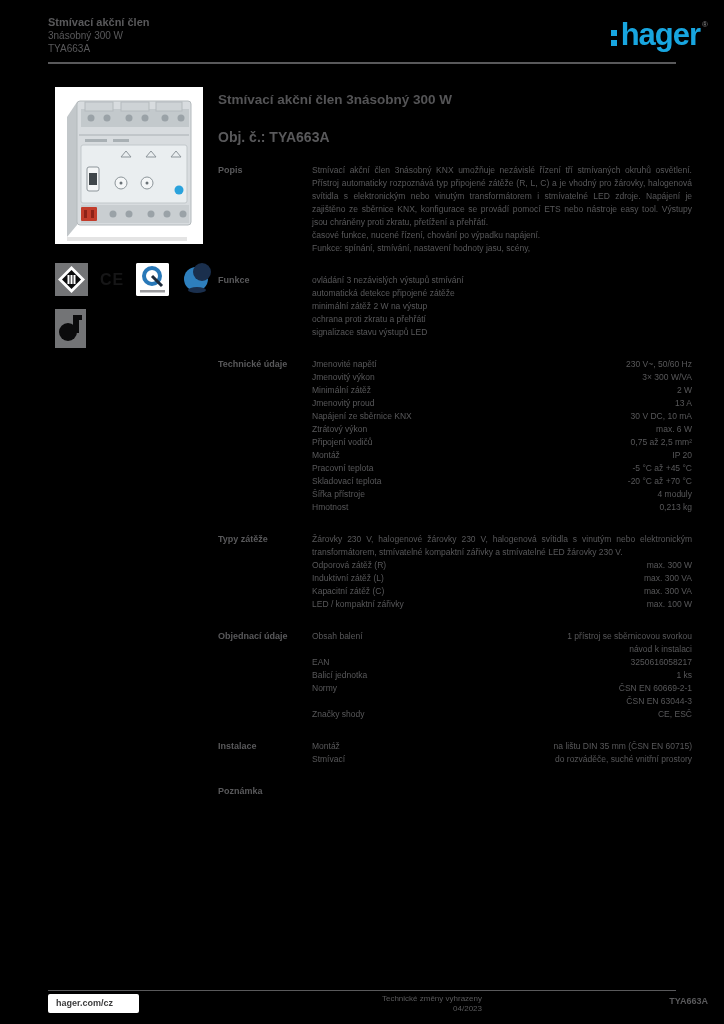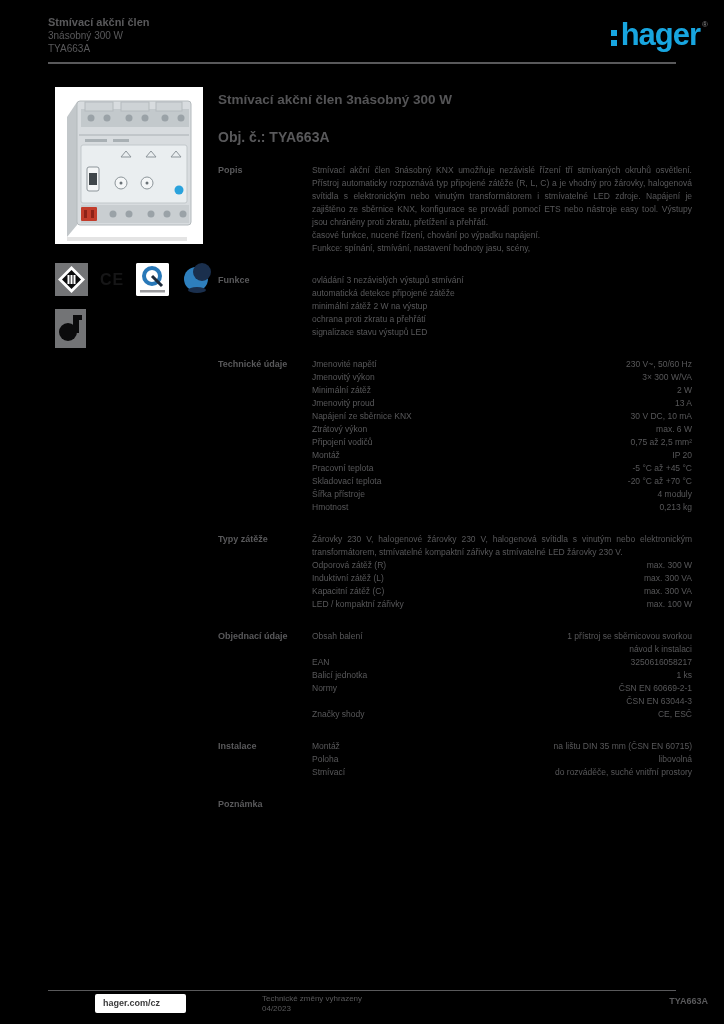--- a/index.html
+++ b/index.html
@@ -40,22 +40,22 @@
   .row-kv .v{text-align:right;white-space:nowrap;}
   .row-kvm{display:flex;justify-content:space-between;gap:8px;}
   .row-kvm .vm{text-align:right;}
   .para{text-align:justify;}
   .row-line{}
 
   
   .footer-rule{position:absolute;left:48px;top:990px;width:628px;height:1px;background:#59595b;}
   .site-box{position:absolute;left:48px;top:994px;background:#fff;color:#3b3b3c;
             font-size:9px;font-weight:bold;padding:4px 26px 5px 8px;border-radius:2px;
-            text-decoration:none;display:block;margin-left:47px;}
-  .f-center{position:absolute;left:262px;top:994px;width:220px;text-align:left;
+            text-decoration:none;display:block;}
+  .f-center{position:absolute;left:262px;top:994px;width:220px;text-align:right;
             font-size:8px;line-height:10px;color:#59595b;}
   .f-right{position:absolute;right:52px;top:996px;font-size:9px;font-weight:bold;color:#59595b;}
 </style>
 </head>
 <body>
 
 <div class="page">
 
   <div class="hdr-left">
     <div class="l1">Stmívací akční člen</div>
@@ -293,24 +293,20 @@
           </div>
         </div>
         <div class="section">
           <div class="sec-label">Instalace</div>
           <div class="sec-rows">
             <div class="row-kv">
               <span>Montáž</span>
               <span class="v">na lištu DIN 35 mm (ČSN EN 60715)</span>
             </div>
             <div class="row-kv">
-              <span>Poloha</span>
-              <span class="v">libovolná</span>
-            </div>
-            <div class="row-kv">
               <span>Stmívací</span>
               <span class="v">do rozváděče, suché vnitřní prostory</span>
             </div>
           </div>
         </div>
         <div class="section">
           <div class="sec-label">Poznámka</div>
         </div>
       </div>
   </div>

